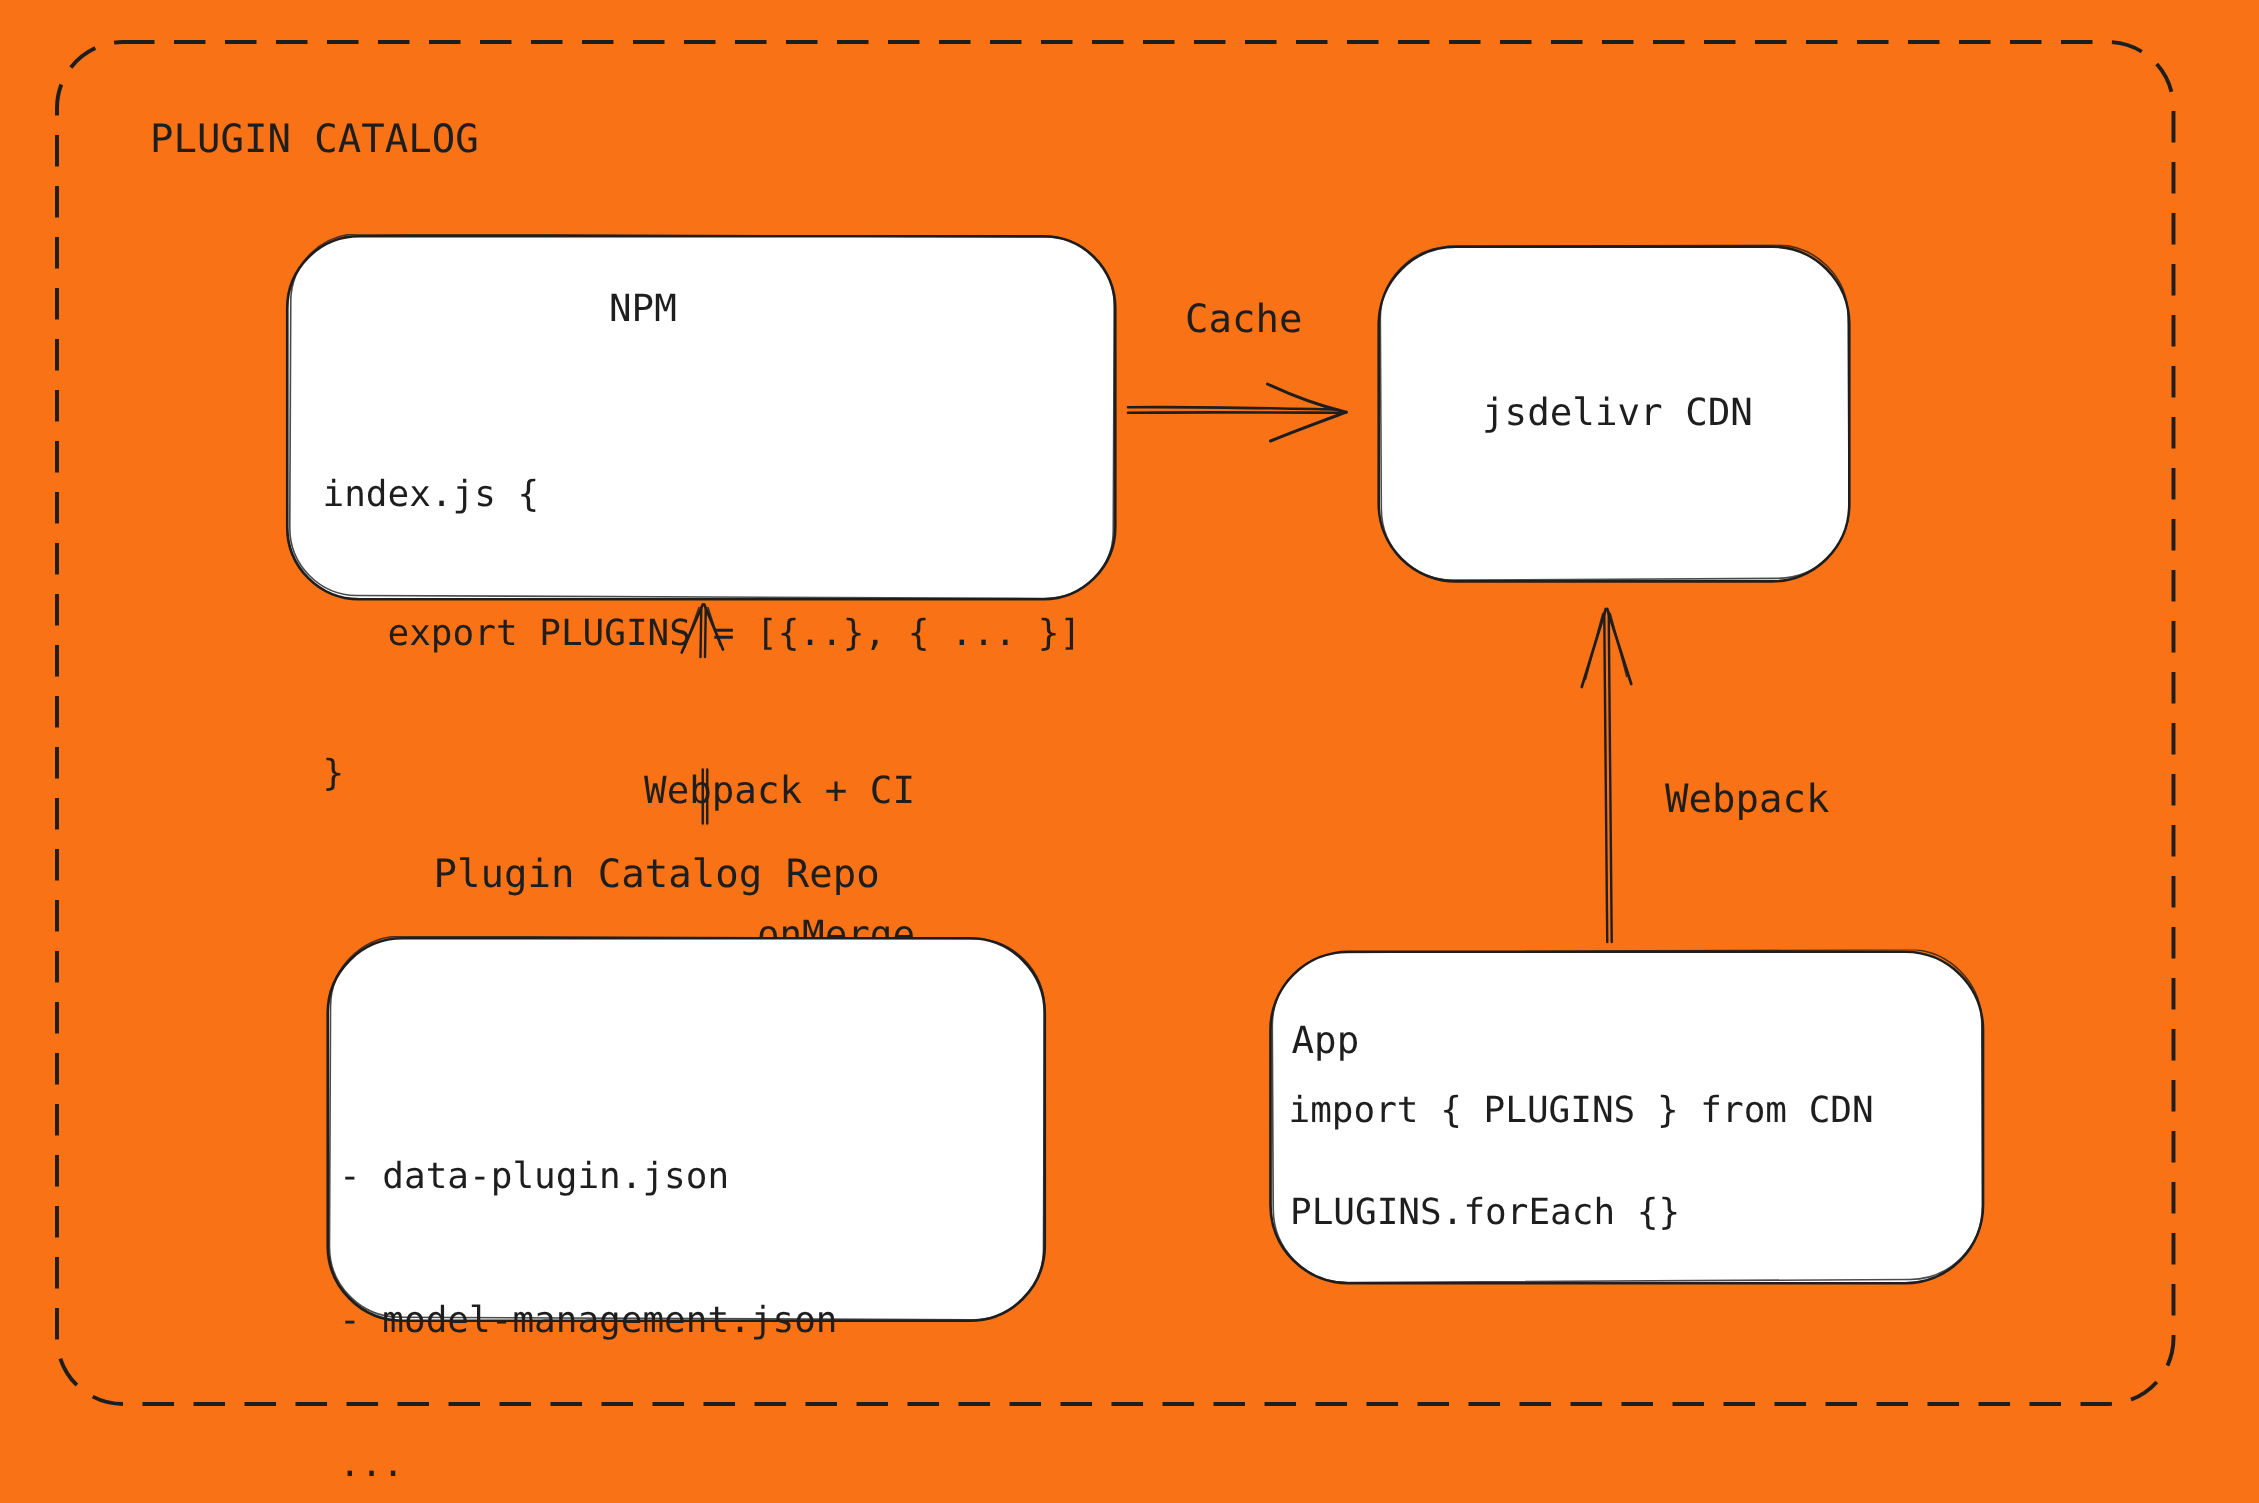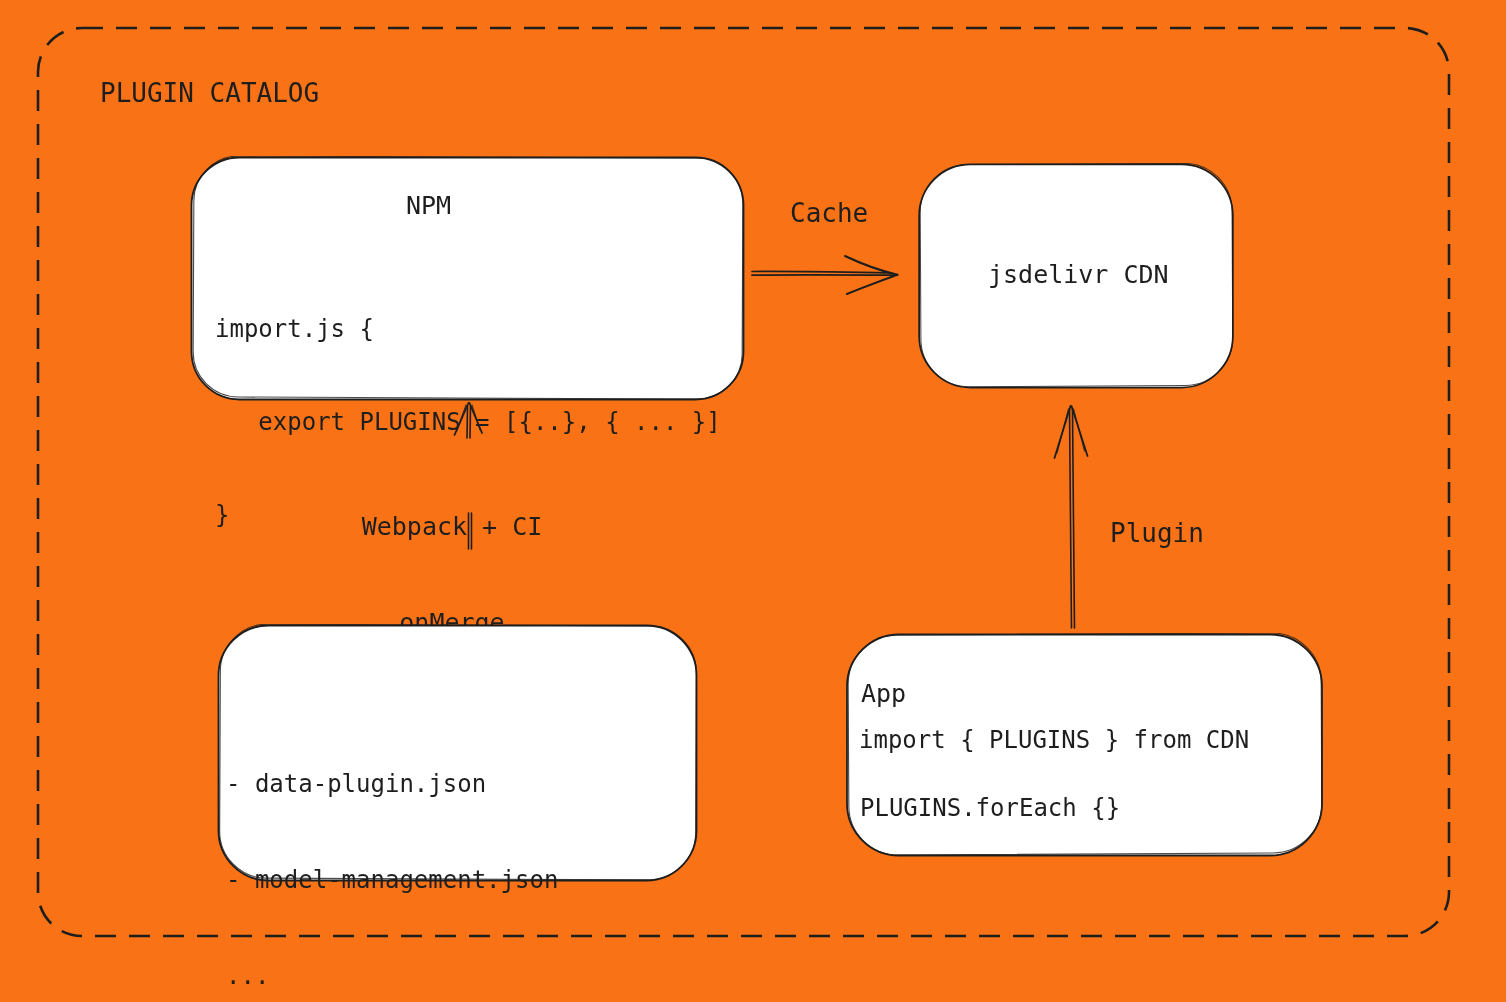--- a/index.html
+++ b/index.html
@@ -87,55 +87,56 @@
 
   <div class="txt t26" style="left:100px; top:80px;">PLUGIN CATALOG</div>
 
   <div class="node" style="left:190px; top:156px; width:555px; height:245px;">
     <svg class="node-border" viewBox="0 0 555 245">
       <rect x="1.5" y="1.5" width="552" height="242" rx="48" ry="48" fill="#ffffff" stroke="#1e1e1e" stroke-width="1.8"></rect>
       <rect x="3.5" y="1" width="549" height="241" rx="45" ry="45" fill="none" stroke="#1e1e1e" stroke-width="1.1" opacity="0.8" transform="rotate(0.25 277 122)"></rect>
     </svg>
     <div class="txt t25" style="left:216px; top:37px;">NPM</div>
     <div class="txt code" style="left:25px; top:96px;">
-      <div>import.js {</div>
+      <div>index.js {</div>
       <div>   export PLUGINS = [{..}, { ... }]</div>
       <div>}</div>
     </div>
   </div>
 
   <div class="node" style="left:910px; top:163px; width:332px; height:226px;">
     <svg class="node-border" viewBox="0 0 332 237">
       <rect x="1.5" y="1.5" width="329" height="234" rx="54" ry="54" fill="#ffffff" stroke="#1e1e1e" stroke-width="1.8"></rect>
       <rect x="3" y="1" width="327" height="233" rx="50" ry="50" fill="none" stroke="#1e1e1e" stroke-width="1.1" opacity="0.8" transform="rotate(-0.3 166 118)"></rect>
     </svg>
     <div class="txt t25" style="left:78px; top:99px;">jsdelivr CDN</div>
   </div>
 
   <div class="txt t26" style="left:790px; top:200px;">Cache</div>
 
-  <div class="txt t25 two-line-label" style="left:312px; top:447px; width:280px;">
+  <div class="txt t25 two-line-label" style="left:330px; top:447px; width:280px;text-align:right;">
     <div>Webpack + CI</div>
     <div>onMerge</div>
   </div>
 
+  <div class="txt t26" style="left:289px; top:570px;">Plugin Catalog Repo</div>
 
   <div class="node" style="left:217px; top:624px; width:481px; height:258px;">
     <svg class="node-border" viewBox="0 0 481 258">
       <rect x="1.5" y="1.5" width="478" height="255" rx="50" ry="50" fill="#ffffff" stroke="#1e1e1e" stroke-width="1.8"></rect>
       <rect x="3" y="1" width="476" height="254" rx="47" ry="47" fill="none" stroke="#1e1e1e" stroke-width="1.1" opacity="0.8" transform="rotate(0.25 240 129)"></rect>
     </svg>
     <div class="txt code32" style="left:9px; top:80px;">
       <div>- data-plugin.json</div>
       <div>- model-management.json</div>
       <div>...</div>
     </div>
   </div>
 
-  <div class="txt t26" style="left:1110px; top:520px;">Plugin</div>
+  <div class="txt t26" style="left:1110px; top:520px;">Webpack</div>
 
   <div class="node" style="left:824px; top:633px; width:478px; height:224px;padding-left:43px;">
     <svg class="node-border" viewBox="0 0 478 224">
       <rect x="1.5" y="1.5" width="475" height="221" rx="52" ry="52" fill="#ffffff" stroke="#1e1e1e" stroke-width="1.8"></rect>
       <rect x="3" y="1" width="473" height="220" rx="49" ry="49" fill="none" stroke="#1e1e1e" stroke-width="1.1" opacity="0.8" transform="rotate(-0.3 239 112)"></rect>
     </svg>
     <div class="txt t25" style="left:37px; top:48px;">App</div>
     <div class="txt code" style="left:35px; top:92px;">import { PLUGINS } from CDN</div>
     <div class="txt code" style="left:36px; top:160px;">PLUGINS.forEach {}</div>
   </div>

